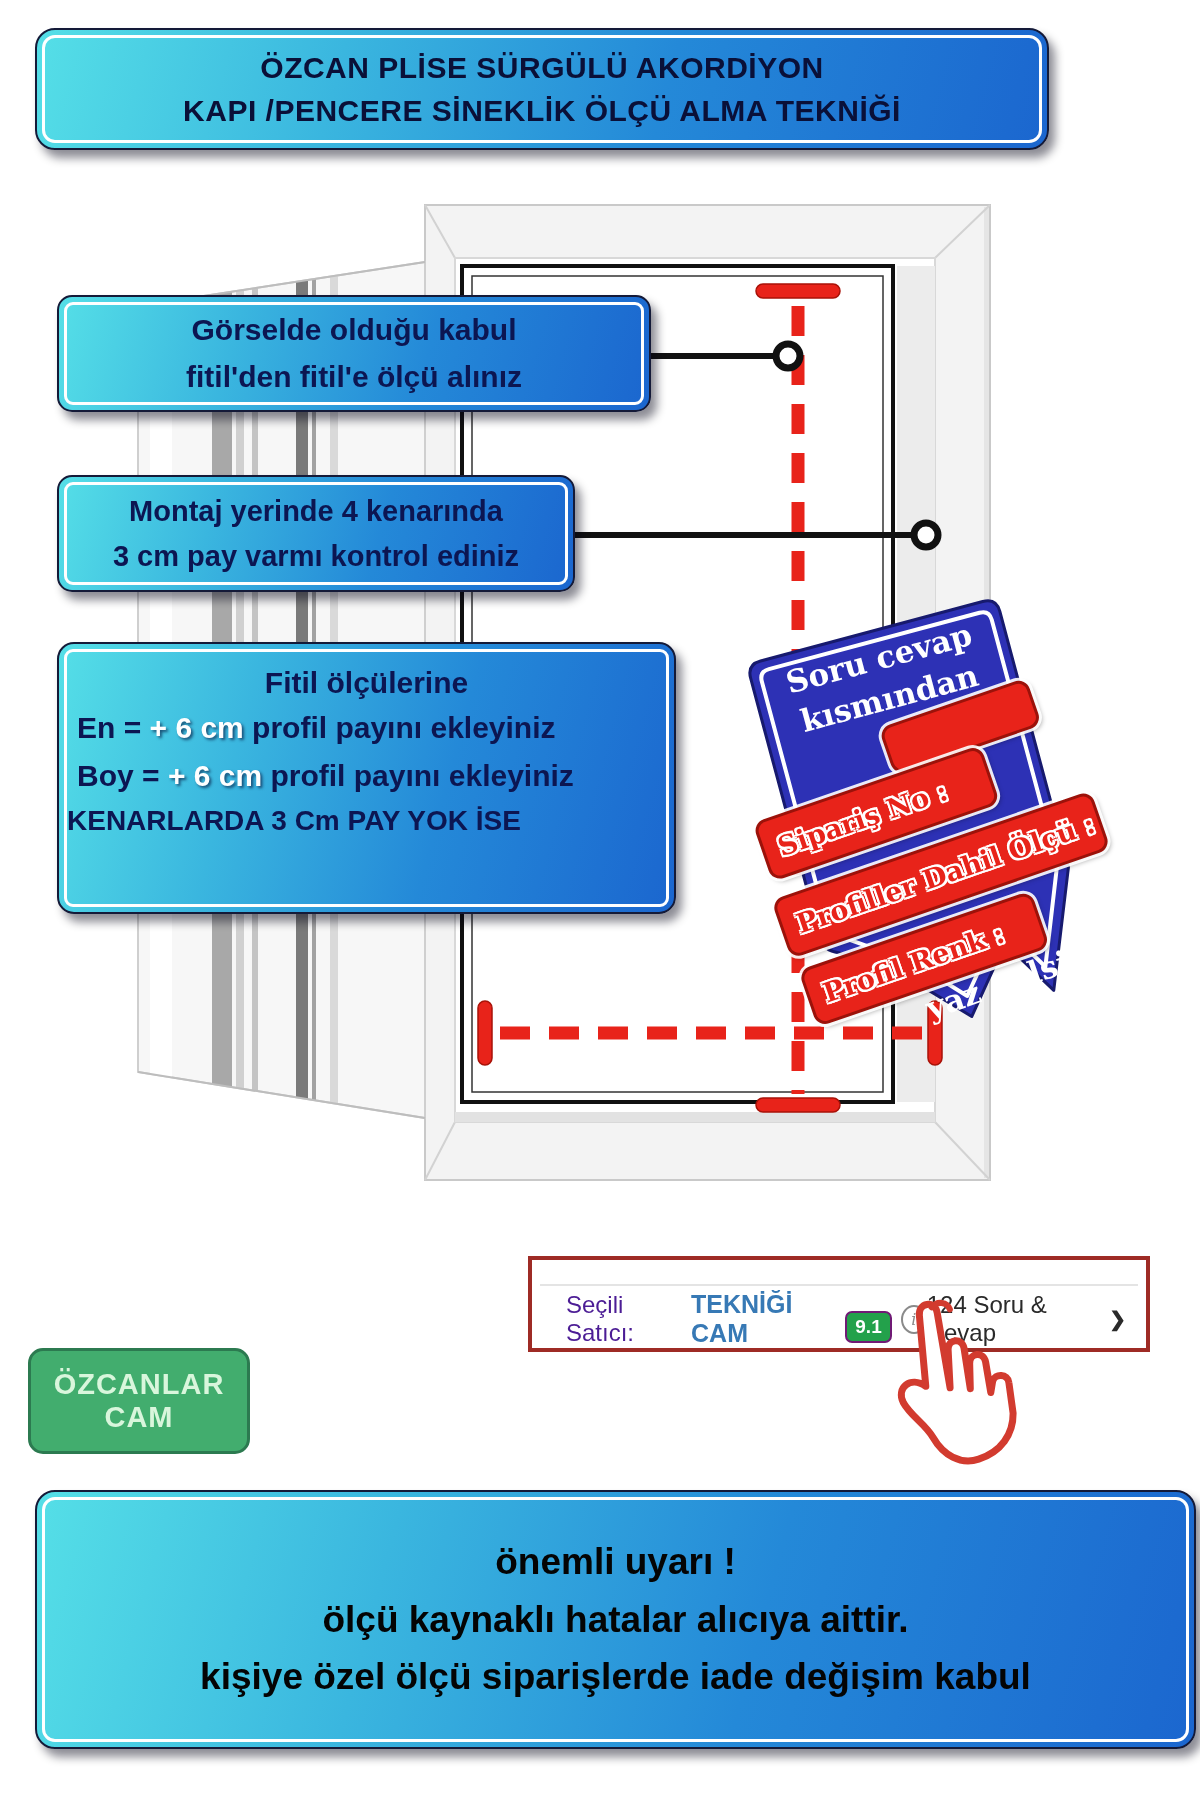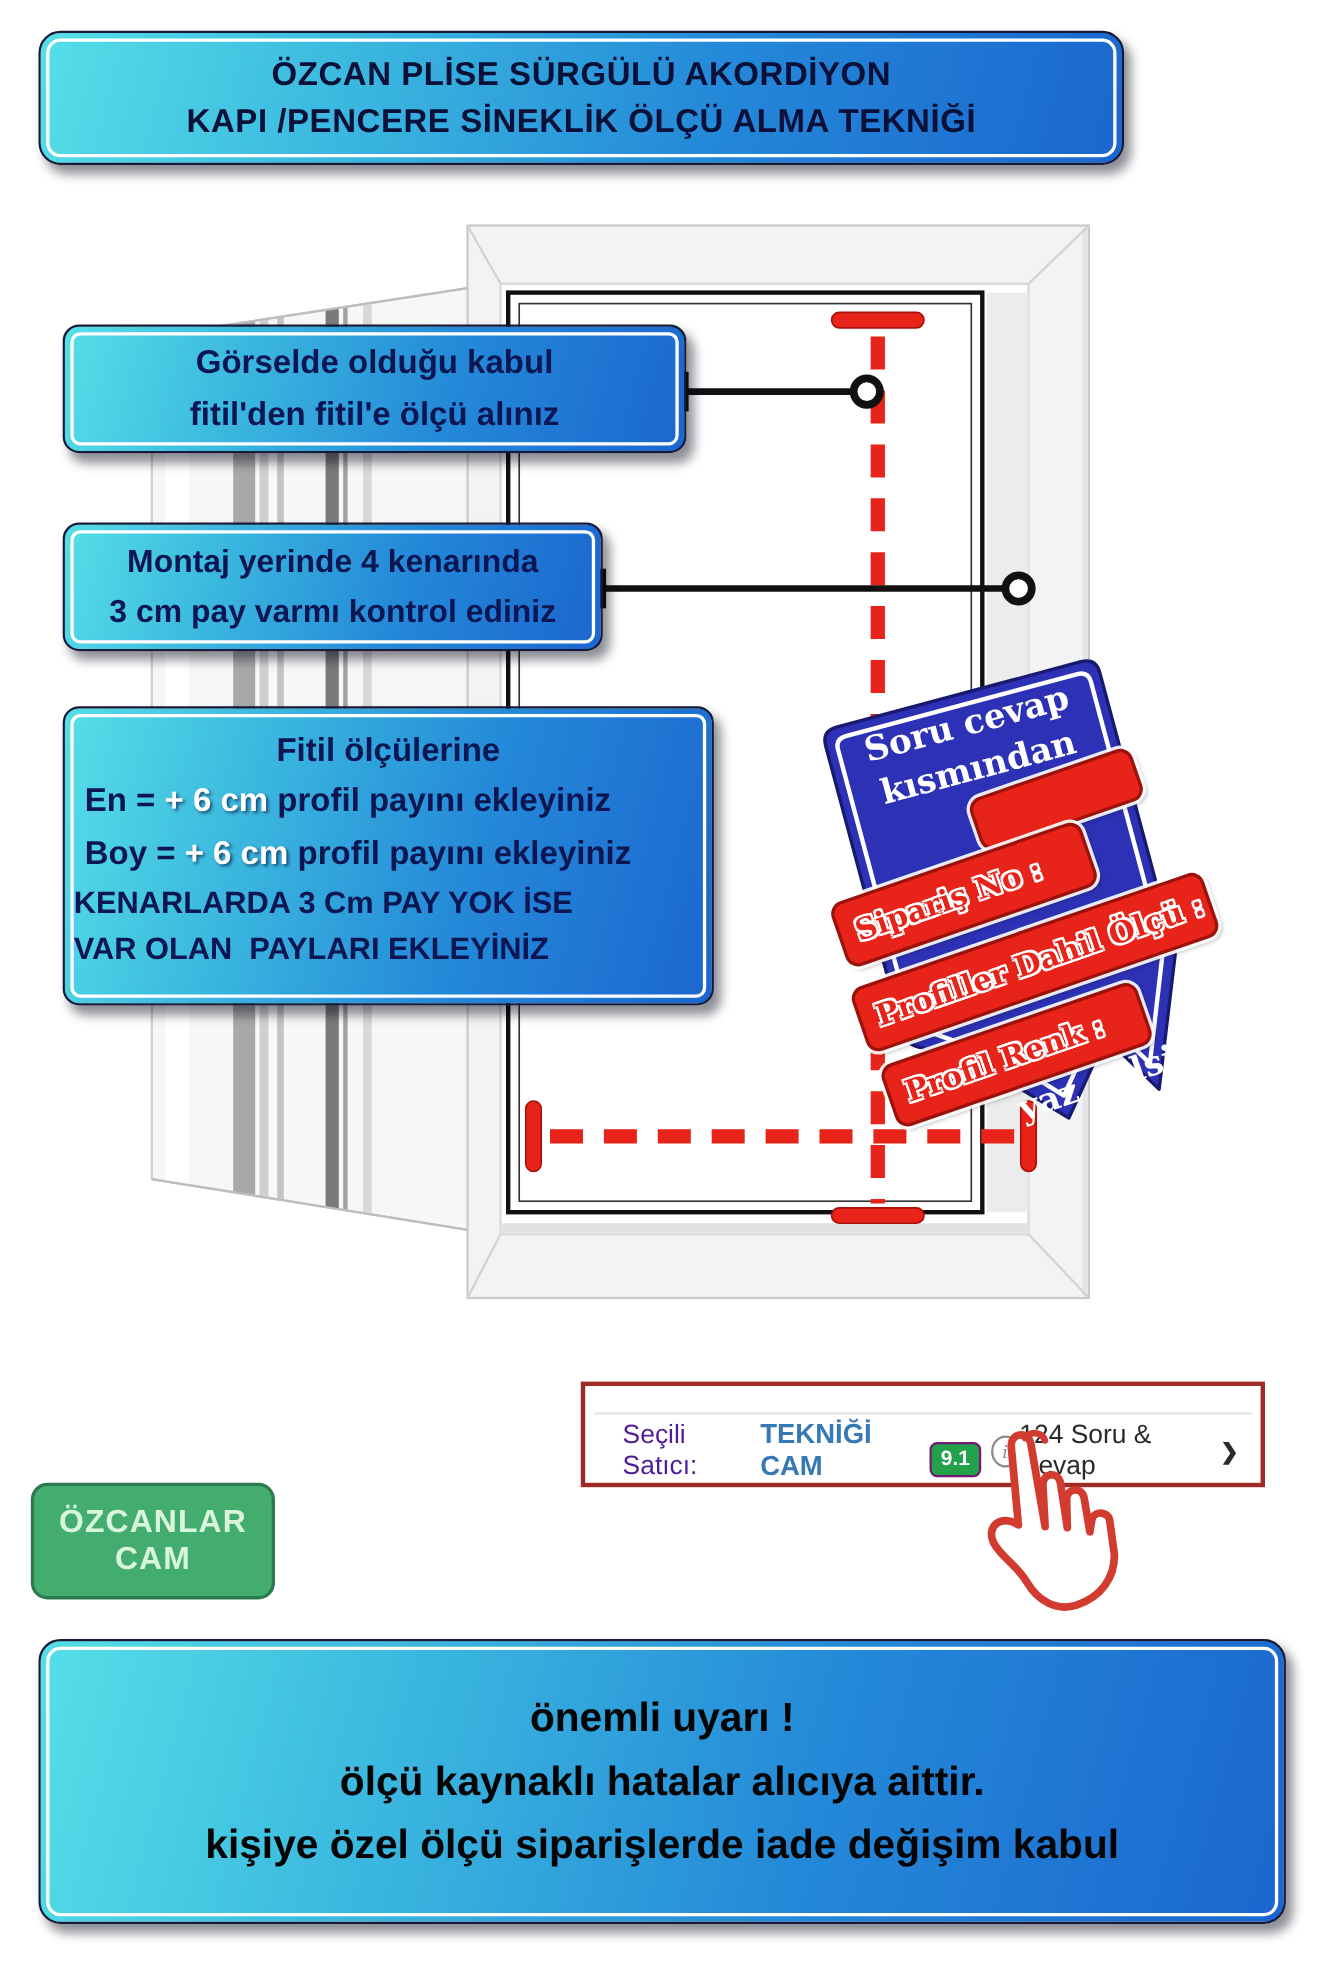--- a/index.html
+++ b/index.html
@@ -5,20 +5,21 @@
   html,body{margin:0;padding:0;}
   body{
     width:1200px;height:1800px;position:relative;background:#ffffff;
     font-family:"Liberation Sans", sans-serif;overflow:hidden;
   }
   
   .panel{
     position:absolute;border:2px solid #141a38;border-radius:20px;
     background:linear-gradient(105deg,#55dfe7 0%,#3ab6df 30%,#2489d8 62%,#1b66cf 100%);
     box-shadow:6px 8px 10px rgba(0,0,20,0.45);
+    padding-left:27px;
   }
   .panel-inner{
     position:absolute;inset:5px;border:3px solid #ffffff;border-radius:13px;
     display:flex;flex-direction:column;justify-content:center;align-items:center;
   }
   .navy{color:#0c1652;font-weight:bold;}
   
   .banner-top{left:35px;top:28px;width:983px;height:118px;}
   .banner-top .line{font-size:30px;font-weight:bold;color:#0a1038;line-height:1.45;letter-spacing:0.5px;}
   .banner-bottom{left:35px;top:1490px;width:1130px;height:255px;}
@@ -175,27 +176,26 @@
   </div>
 </div>
 
 <div class="panel info-box box2" style="z-index:10;">
   <div class="panel-inner">
     <div class="line navy">Montaj yerinde 4 kenarında</div>
     <div class="line navy">3 cm pay varmı kontrol ediniz</div>
   </div>
 </div>
 
-<div class="panel info-box box3" style="z-index:10;">
+<div class="panel info-box box3" style="z-index:10;border-radius:17px;">
   <div class="panel-inner">
     <div class="ttl navy">Fitil ölçülerine</div>
     <div class="fline"><span>En = </span><span class="hl">+ 6 cm</span><span> profil payını ekleyiniz</span></div>
     <div class="fline"><span>Boy = </span><span class="hl">+ 6 cm</span><span> profil payını ekleyiniz</span></div>
     <div class="note navy">KENARLARDA 3 Cm PAY YOK İSE</div>
-    <div class="note navy">VAR OLAN  PAYLARI EKLEYİNİZ</div>
   </div>
 </div>
 
 <div class="ribbon">
   <svg class="ribbon-shape" width="270" height="440" viewBox="0 0 270 440">
     <path d="M 20 6 H 250 Q 264 6 264 20 V 285 L 218 400 L 183 342 L 132 404 L 86 356 L 20 308 Q 6 302 6 290 V 20 Q 6 6 20 6 Z" fill="#2d31b5" stroke="#171a6e" stroke-width="3" stroke-linejoin="round"></path>
     <path d="M 26 16 H 244 Q 254 16 254 26 V 279 L 216 375 L 184 321 L 133 383 L 90 337 L 26 293 Q 16 290 16 281 V 26 Q 16 16 26 16 Z" fill="none" stroke="#ffffff" stroke-width="4" stroke-linejoin="round"></path>
   </svg>
   <div class="ribbon-header">
     <div>Soru cevap</div>

